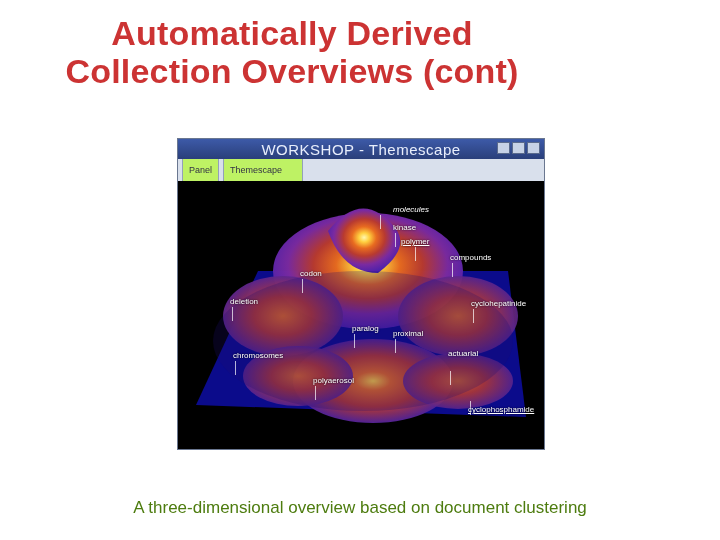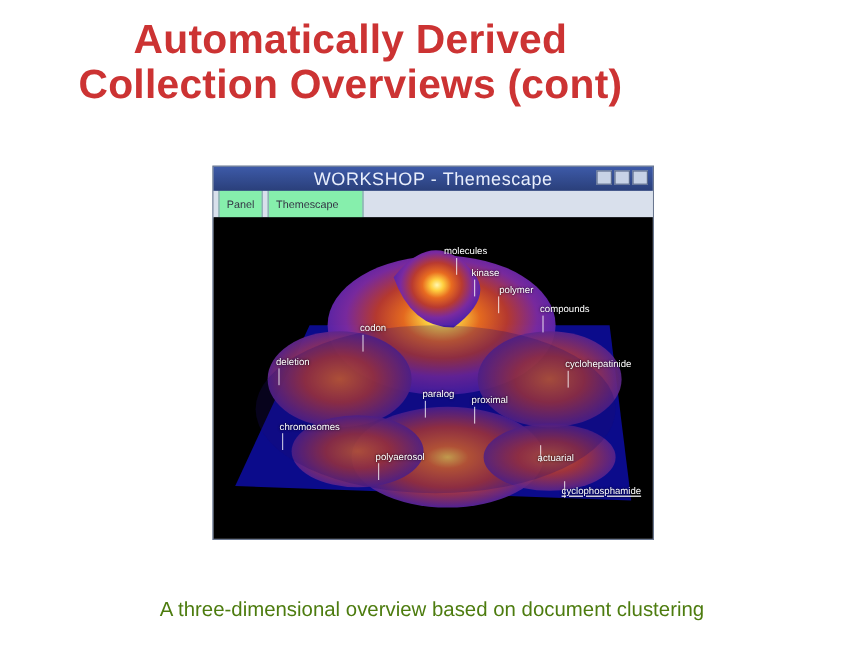--- a/index.html
+++ b/index.html
@@ -79,21 +79,21 @@
     height: 22px;
     background: #d9e0ec;
     border-bottom: 1px solid #9aa7bf;
     display: flex;
     align-items: center;
     padding: 0 4px;
     gap: 4px;
   }
   .tool-btn {
     height: 16px;
-    background: #86efac;
+    background: #bef264;
     border: 1px solid #93a0b9;
     font-size: 9px;
     color: #334;
     display: flex;
     align-items: center;
     padding: 12px 6px;
     box-sizing: border-box;
   }
   .viewport {
     position: absolute;
@@ -182,41 +182,41 @@
         <ellipse cx="280" cy="135" rx="60" ry="40" fill="url(#g-low)" opacity="0.9"></ellipse>
         <ellipse cx="195" cy="200" rx="80" ry="42" fill="url(#g-sub)" opacity="0.97"></ellipse>
         <ellipse cx="120" cy="195" rx="55" ry="30" fill="url(#g-low)" opacity="0.9"></ellipse>
         <ellipse cx="280" cy="200" rx="55" ry="28" fill="url(#g-low)" opacity="0.85"></ellipse>
 
         <ellipse cx="185" cy="160" rx="150" ry="70" fill="#1a0b70" opacity="0.25"></ellipse>
       </svg>
 
       <div id="label-layer">
           <div class="lead" style="left: 202px; top: 34px;"></div>
-          <div class="lab" style="left: 192px; top: 24px;">molecules</div>
+          <div class="lab" style="left: 215px; top: 24px; font-style: italic;">molecules</div>
           <div class="lead" style="left: 217px; top: 52px;"></div>
           <div class="lab" style="left: 215px; top: 42px; text-align: center;">kinase</div>
           <div class="lead" style="left: 237px; top: 66px;"></div>
-          <div class="lab" style="left: 238px; top: 56px;">polymer</div>
+          <div class="lab" style="left: 223px; top: 56px; text-decoration: underline;">polymer</div>
           <div class="lead" style="left: 274px; top: 82px;"></div>
           <div class="lab" style="left: 272px; top: 72px;">compounds</div>
           <div class="lead" style="left: 124px; top: 98px;"></div>
           <div class="lab" style="left: 122px; top: 88px;">codon</div>
           <div class="lead" style="left: 54px; top: 126px;"></div>
           <div class="lab" style="left: 52px; top: 116px;">deletion</div>
           <div class="lead" style="left: 295px; top: 128px;"></div>
           <div class="lab" style="left: 293px; top: 118px;">cyclohepatinide</div>
           <div class="lead" style="left: 176px; top: 153px;"></div>
           <div class="lab" style="left: 174px; top: 143px;">paralog</div>
           <div class="lead" style="left: 217px; top: 158px;"></div>
           <div class="lab" style="left: 215px; top: 148px;">proximal</div>
           <div class="lead" style="left: 57px; top: 180px;"></div>
           <div class="lab" style="left: 55px; top: 170px;">chromosomes</div>
           <div class="lead" style="left: 272px; top: 190px;"></div>
-          <div class="lab" style="left: 270px; top: 196px;">actuarial</div>
+          <div class="lab" style="left: 270px; top: 168px;">actuarial</div>
           <div class="lead" style="left: 137px; top: 205px;"></div>
           <div class="lab" style="left: 135px; top: 195px;">polyaerosol</div>
           <div class="lead" style="left: 292px; top: 220px;"></div>
           <div class="lab" style="left: 290px; top: 224px; text-decoration: underline;">cyclophosphamide</div>
         </div>
     </div>
   </div>
 
   <div class="caption">A three-dimensional overview based on document clustering</div>
 </div>

